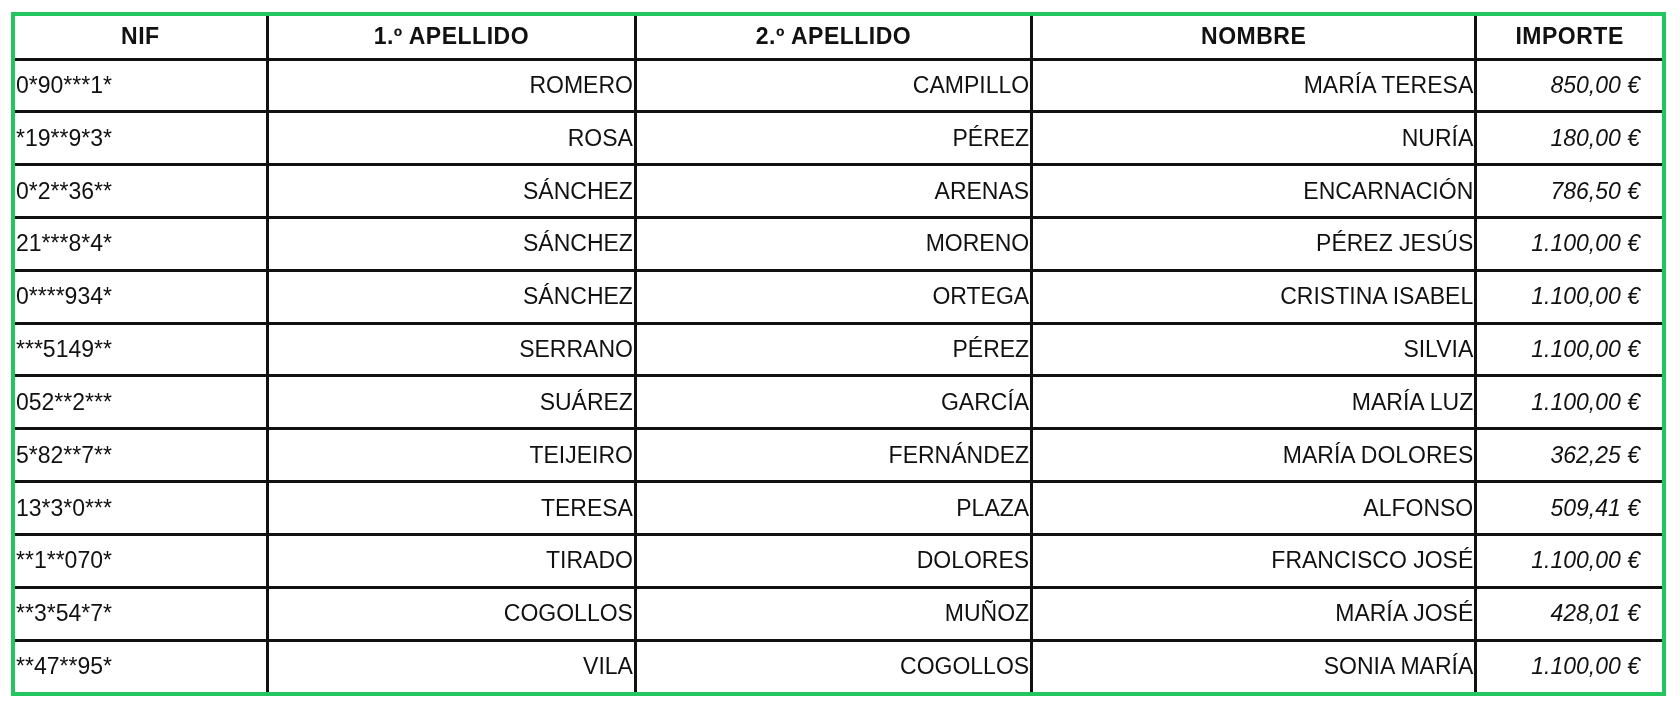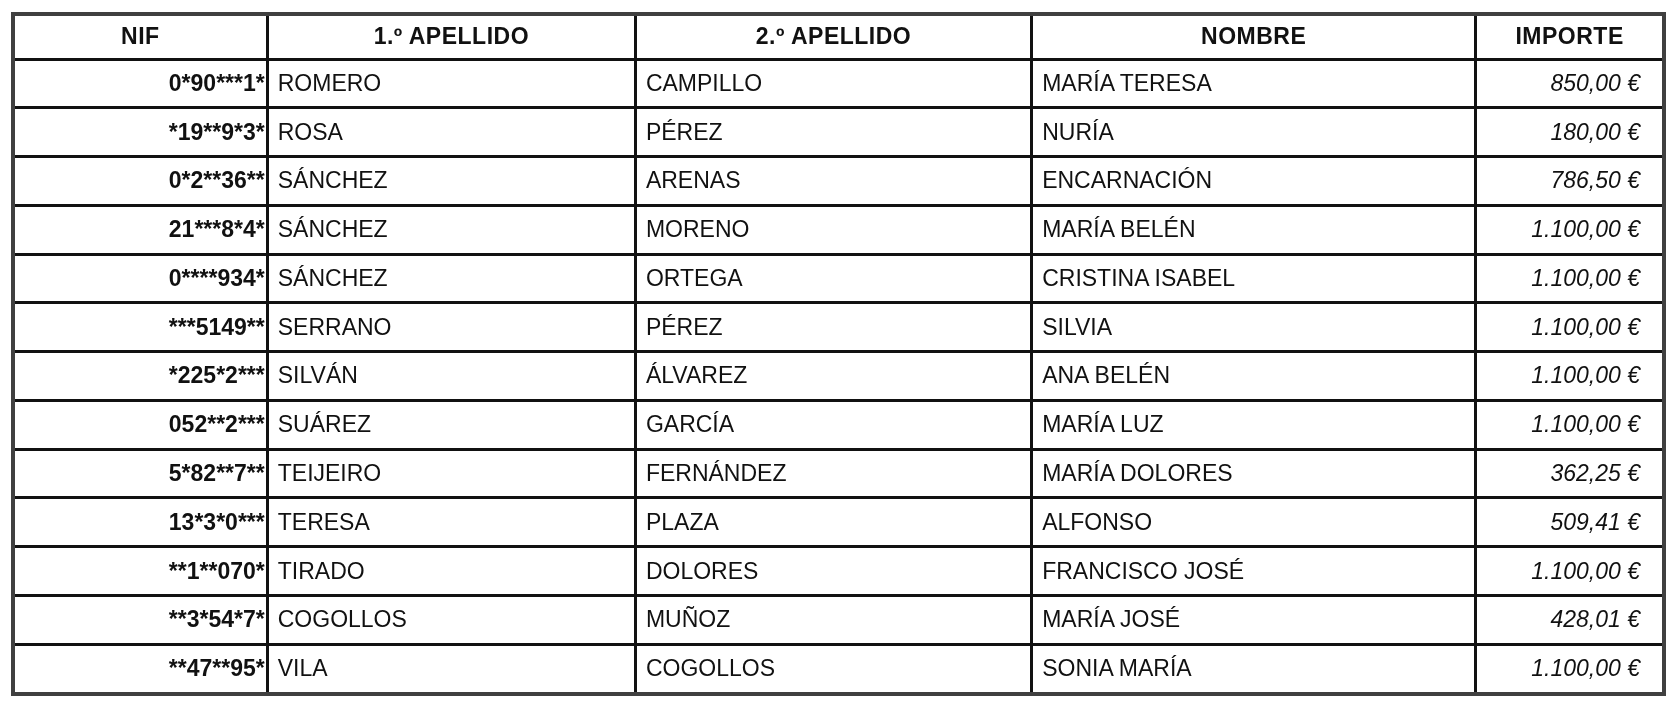--- a/index.html
+++ b/index.html
@@ -15,21 +15,21 @@
     color:#111111;
   }
   table.grant-table{
     position:absolute;
     left:11px;
     top:12px;
     width:1655px;
     height:684px;
     border-collapse:collapse;
     table-layout:fixed;
-    border:4px solid #404040;
+    border:4px solid #22c55e;
     background:#ffffff;
   }
   .grant-table th,
   .grant-table td{
     border:3px solid #111111;
     overflow:hidden;
     white-space:nowrap;
     vertical-align:middle;
     font-size:23px;
     line-height:1;
@@ -41,24 +41,24 @@
     font-weight:bold;
     text-align:center;
     letter-spacing:0.5px;
   }
   col.col-nif{width:15.4%}
   col.col-a1{width:22.3%}
   col.col-a2{width:24.0%}
   col.col-nombre{width:26.9%}
   col.col-importe{width:11.4%}
 
-  td.cell-nif{text-align:right;font-weight:bold;}
+  td.cell-nif{text-align:left;}
   td.cell-apellido1,
   td.cell-apellido2,
-  td.cell-nombre{text-align:left;padding-left:9px;}
+  td.cell-nombre{text-align:right;padding-left:9px;}
   td.cell-importe{text-align:right;padding-right:22px;font-style:italic;}
 </style>
 </head>
 <body>
 
 <table class="grant-table">
   <colgroup>
     <col class="col-nif">
     <col class="col-a1">
     <col class="col-a2">
@@ -93,42 +93,35 @@
         <td class="cell-nif">0*2**36**</td>
         <td class="cell-apellido1">SÁNCHEZ</td>
         <td class="cell-apellido2">ARENAS</td>
         <td class="cell-nombre">ENCARNACIÓN</td>
         <td class="cell-importe">786,50 €</td>
       </tr>
       <tr>
         <td class="cell-nif">21***8*4*</td>
         <td class="cell-apellido1">SÁNCHEZ</td>
         <td class="cell-apellido2">MORENO</td>
-        <td class="cell-nombre">MARÍA BELÉN</td>
+        <td class="cell-nombre">PÉREZ JESÚS</td>
         <td class="cell-importe">1.100,00 €</td>
       </tr>
       <tr>
         <td class="cell-nif">0****934*</td>
         <td class="cell-apellido1">SÁNCHEZ</td>
         <td class="cell-apellido2">ORTEGA</td>
         <td class="cell-nombre">CRISTINA ISABEL</td>
         <td class="cell-importe">1.100,00 €</td>
       </tr>
       <tr>
         <td class="cell-nif">***5149**</td>
         <td class="cell-apellido1">SERRANO</td>
         <td class="cell-apellido2">PÉREZ</td>
         <td class="cell-nombre">SILVIA</td>
-        <td class="cell-importe">1.100,00 €</td>
-      </tr>
-      <tr>
-        <td class="cell-nif">*225*2***</td>
-        <td class="cell-apellido1">SILVÁN</td>
-        <td class="cell-apellido2">ÁLVAREZ</td>
-        <td class="cell-nombre">ANA BELÉN</td>
         <td class="cell-importe">1.100,00 €</td>
       </tr>
       <tr>
         <td class="cell-nif">052**2***</td>
         <td class="cell-apellido1">SUÁREZ</td>
         <td class="cell-apellido2">GARCÍA</td>
         <td class="cell-nombre">MARÍA LUZ</td>
         <td class="cell-importe">1.100,00 €</td>
       </tr>
       <tr>

